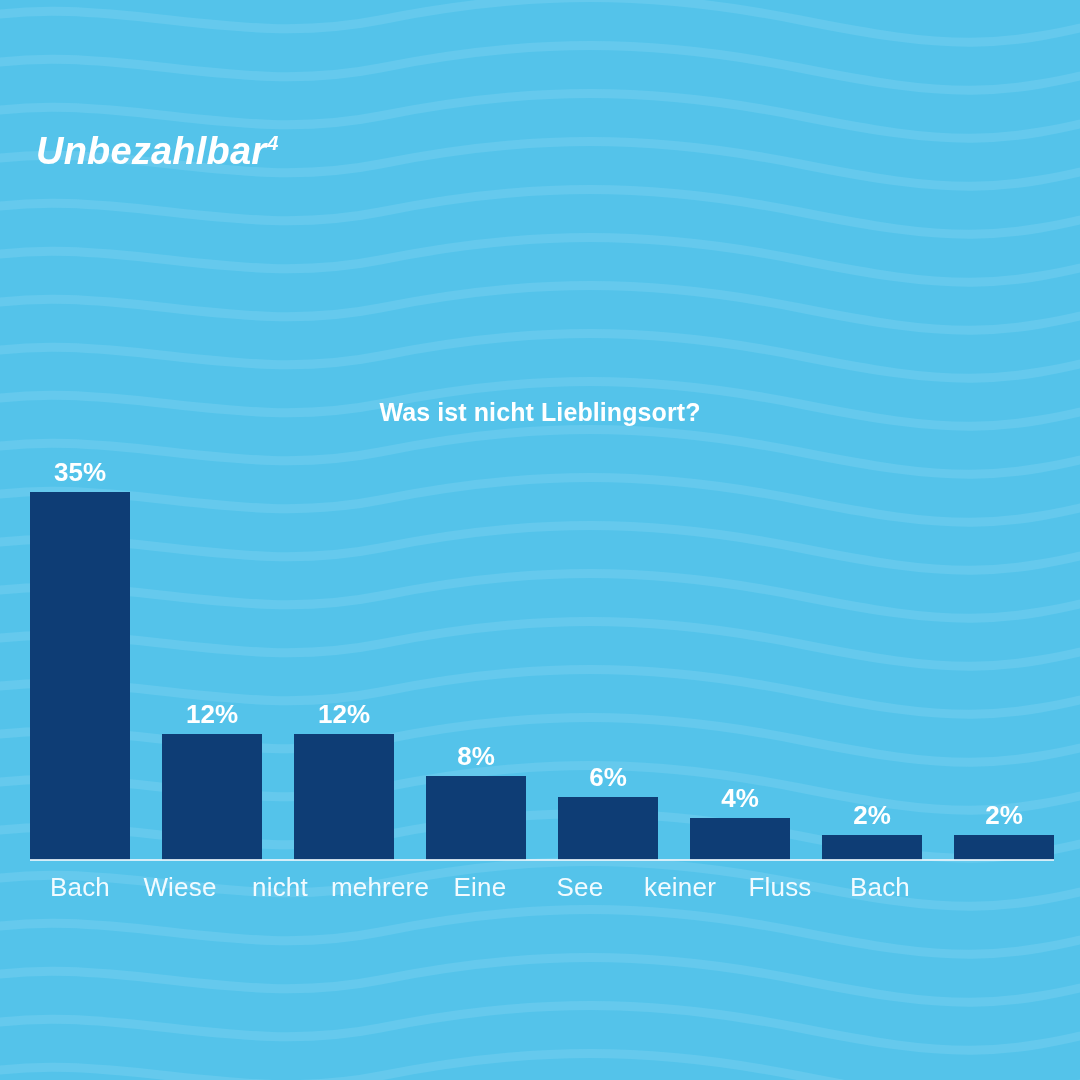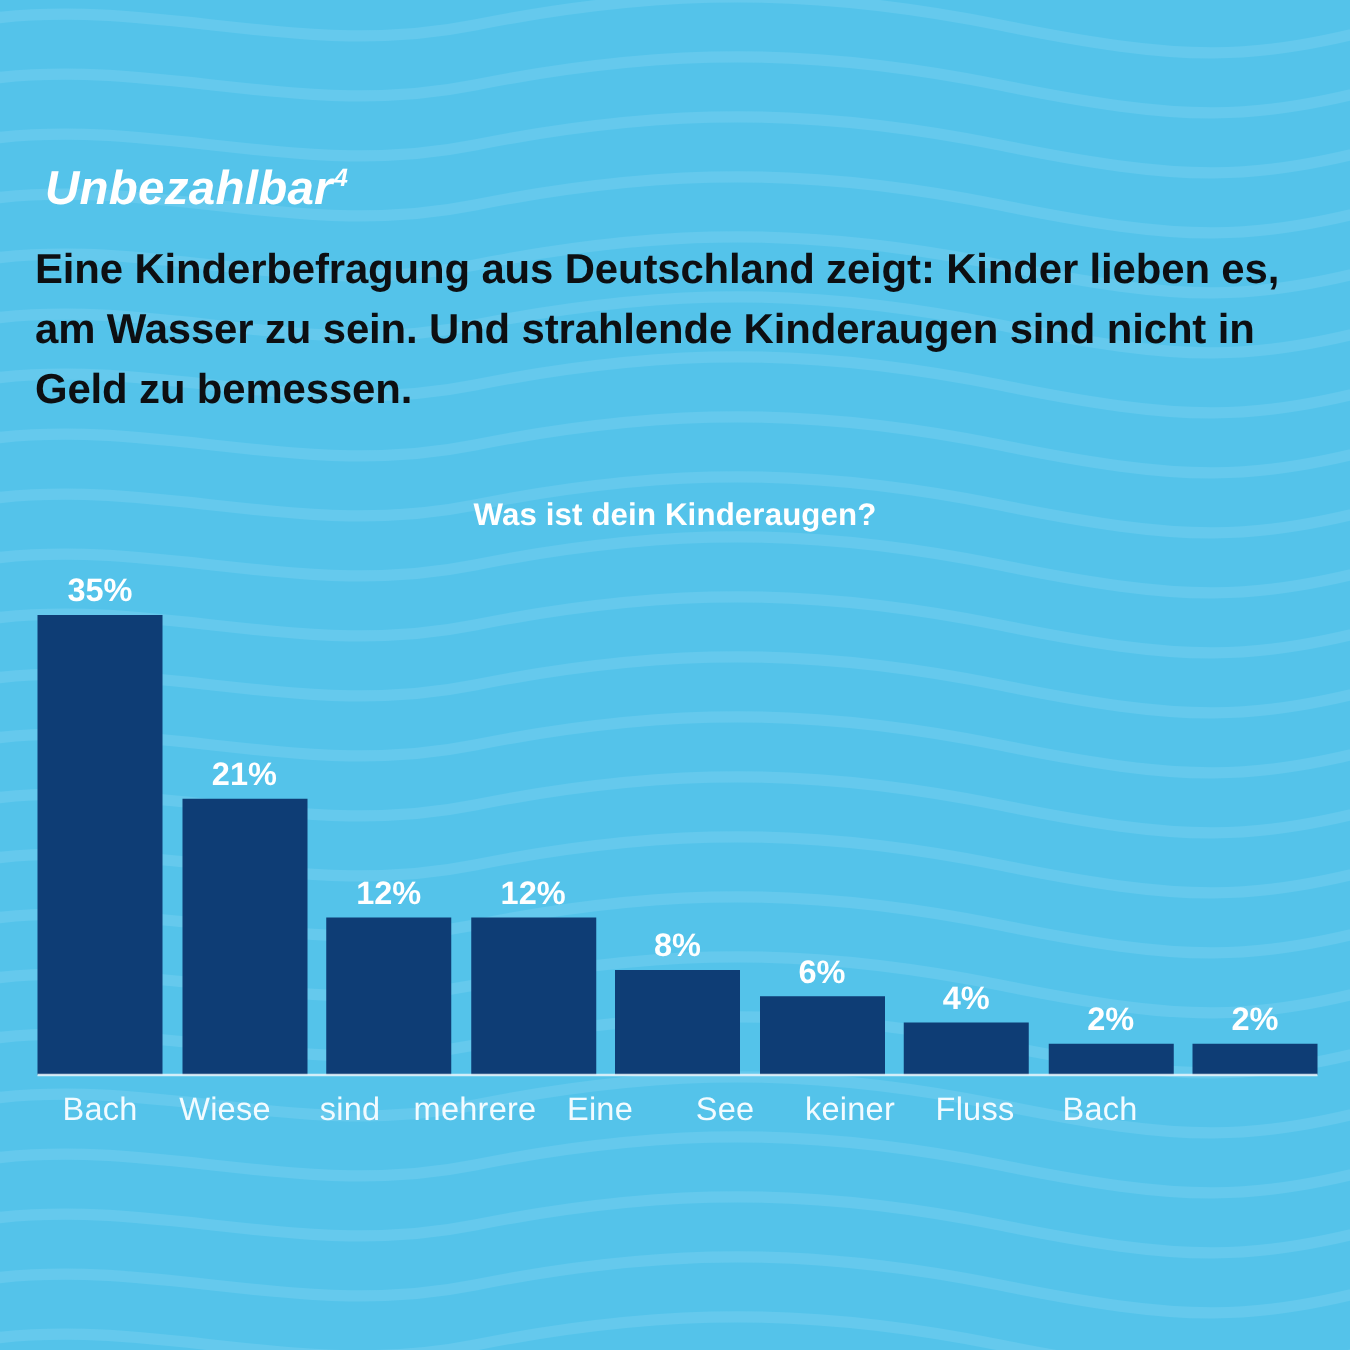--- a/index.html
+++ b/index.html
@@ -168,36 +168,31 @@
       <path d="M-40 980 C 110 950, 230 1010, 380 980 S 650 950, 800 980 S 1000 1010, 1120 978"></path>
       <path d="M-40 1028 C 110 998, 230 1058, 380 1028 S 650 998, 800 1028 S 1000 1058, 1120 1026"></path>
       <path d="M-40 1076 C 110 1046, 230 1106, 380 1076 S 650 1046, 800 1076 S 1000 1106, 1120 1074"></path>
     </g>
   </svg>
 
   <div class="content">
 
     <div class="kicker"><span>Unbezahlbar</span><sup>4</sup></div>
 
-    <div class="headline">Eine Kinderbefragung aus Deutschland zeigt: Kinder lieben es, am Wasser zu sein. Und strahlende Kinderaugen sind nicht in Geld zu bemessen.</div>
-
-    <div class="chart-title">Was ist dein Kinderaugen?</div>
+
+    <div class="chart-title">Was ist nicht Lieblingsort?</div>
 
     <div class="chart">
       <div class="plot">
 
         <div class="col">
           <div class="value">35%</div>
           <div class="bar" style="height:368px"></div>
         </div>
 
-        <div class="col">
-          <div class="value">21%</div>
-          <div class="bar" style="height:221px"></div>
-        </div>
 
         <div class="col">
           <div class="value">12%</div>
           <div class="bar" style="height:126px"></div>
         </div>
 
         <div class="col">
           <div class="value">12%</div>
           <div class="bar" style="height:126px"></div>
         </div>
@@ -227,21 +222,21 @@
           <div class="bar" style="height:25px"></div>
         </div>
 
       </div>
       <div class="baseline"></div>
     </div>
 
     <div class="labels">
       <div class="cat">Bach</div>
       <div class="cat">Wiese</div>
-      <div class="cat">sind</div>
+      <div class="cat">nicht</div>
       <div class="cat">mehrere</div>
       <div class="cat">Eine</div>
       <div class="cat">See</div>
       <div class="cat">keiner</div>
       <div class="cat">Fluss</div>
       <div class="cat">Bach</div>
     </div>
 
   </div>
 </div>

